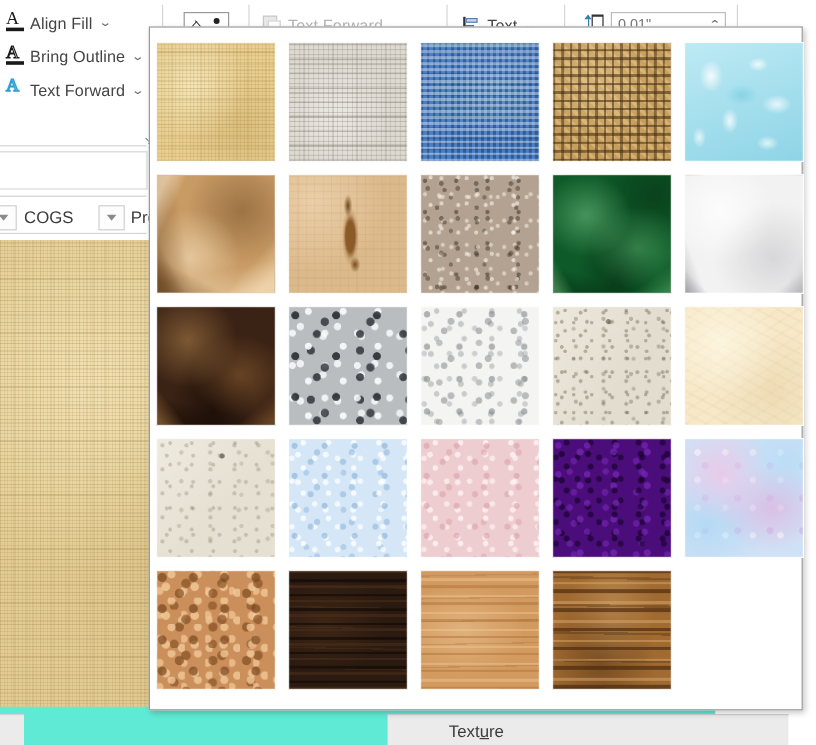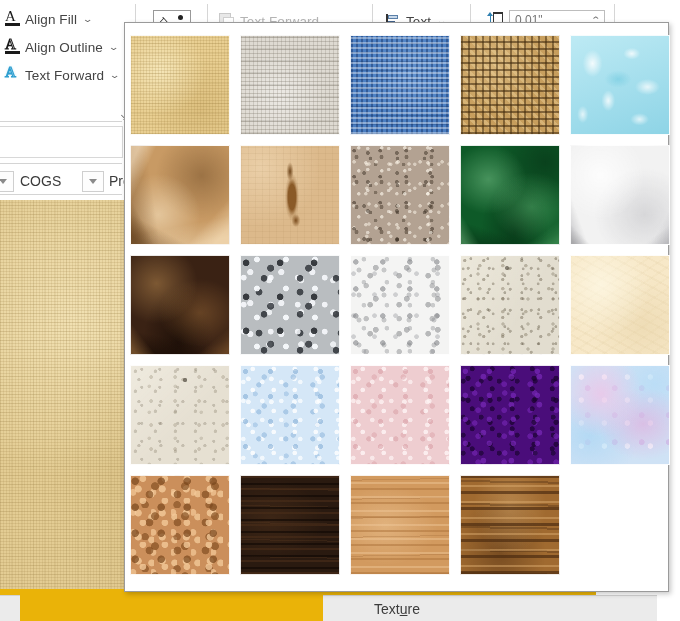--- a/index.html
+++ b/index.html
@@ -278,21 +278,21 @@
       repeating-linear-gradient(90deg, rgba(120,95,40,.08) 0 1px, rgba(255,255,255,0) 1px 11px),
       radial-gradient(circle at 25% 30%, rgba(255,245,210,.5), rgba(0,0,0,0) 45%),
       radial-gradient(circle at 75% 70%, rgba(190,160,95,.35), rgba(0,0,0,0) 50%);
   }
 
   
   .bottom-strip {
     position: absolute;
     left: 0; bottom: 0;
     width: 596px; height: 32px;
-    background: #eab308;
+    background: #5eead4;
   }
   .bottom-panel {
     position: absolute;
     background: #ebebeb;
     border-top: 1px solid #d2d2d2;
   }
   .texture-label {
     position: absolute;
     font-size: 14px;
     color: #3c3c3c;
@@ -617,21 +617,21 @@
         </span>
         <span class="rbtn-label">Align Fill</span>
         <span class="chev">⌄</span>
       </div>
 
       <div class="rbtn" style="margin-top:6px;">
         <span class="a-icon">
           <span class="a-glyph a-outline">A</span>
           <span class="a-bar bar-black"></span>
         </span>
-        <span class="rbtn-label">Align Outline</span>
+        <span class="rbtn-label">Bring Outline</span>
         <span class="chev">⌄</span>
       </div>
 
       <div class="rbtn" style="margin-top:6px;">
         <span class="a-icon">
           <span class="a-glyph a-effects">A</span>
         </span>
         <span class="rbtn-label">Text Forward</span>
         <span class="chev">⌄</span>
       </div>

